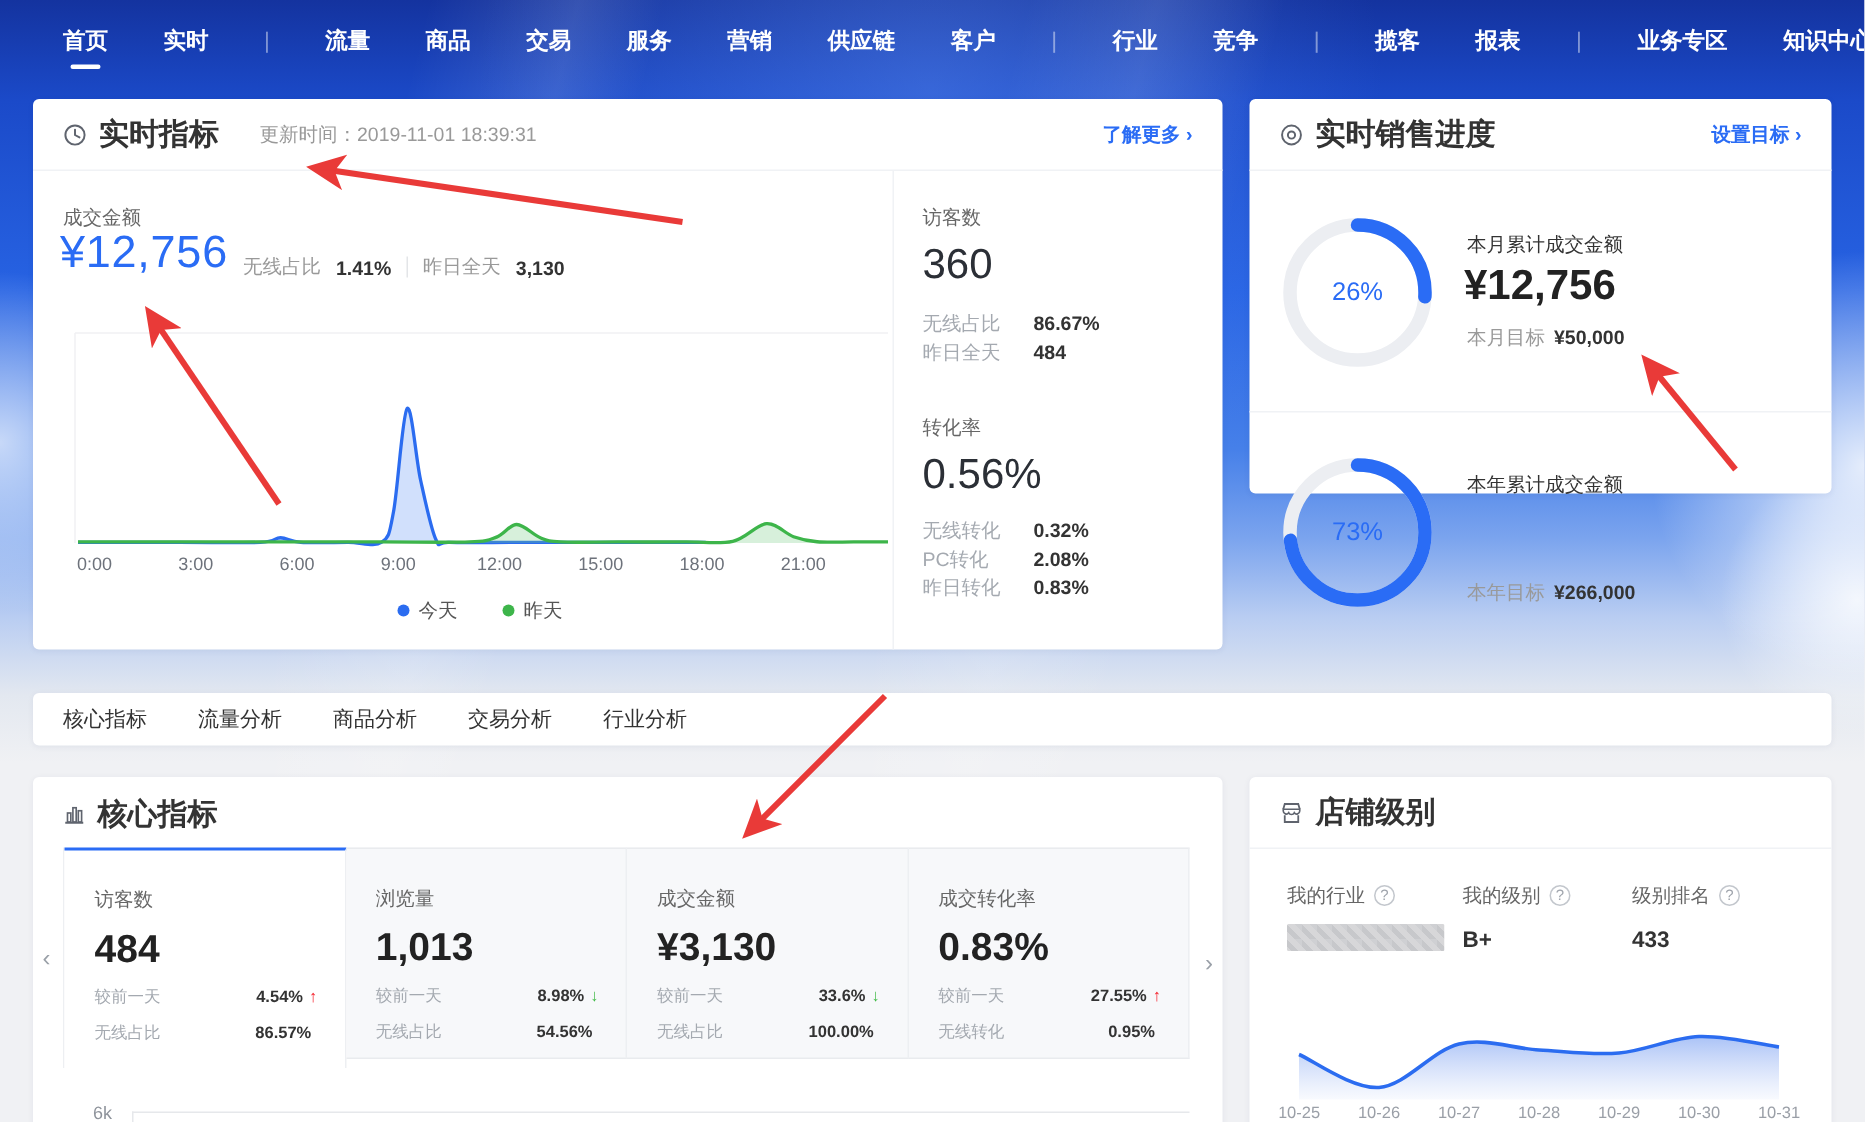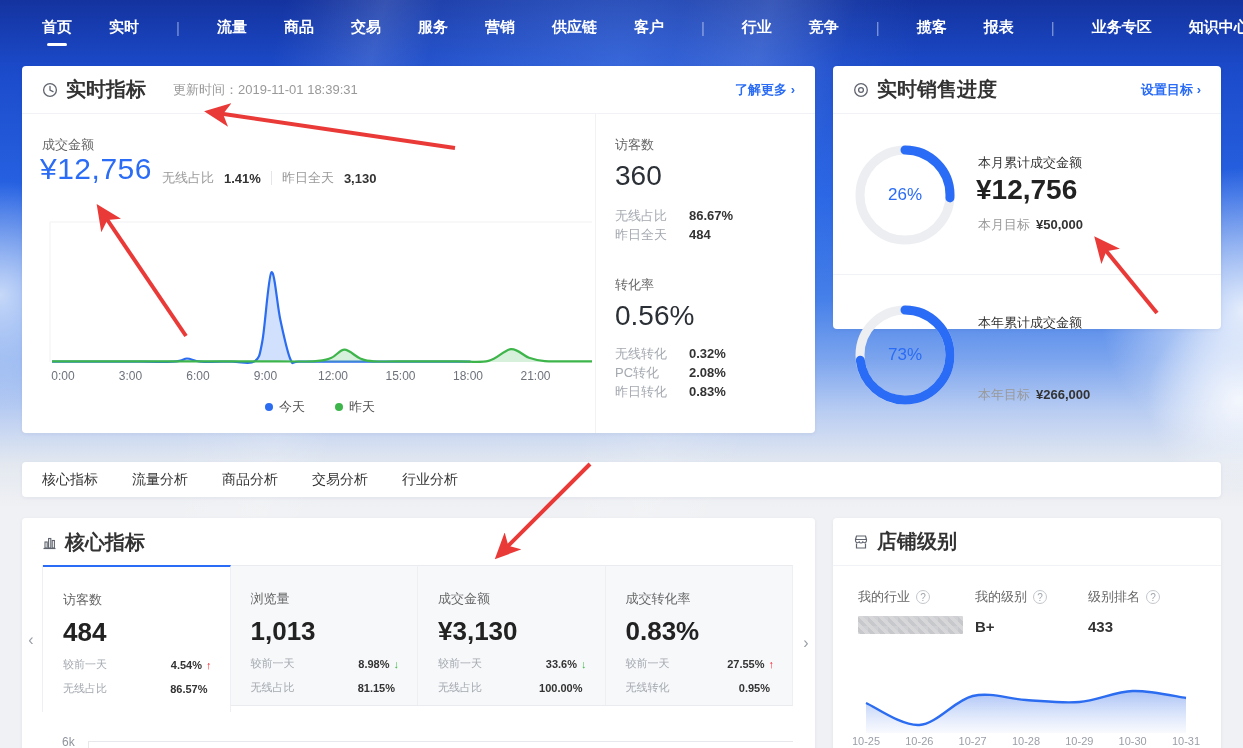--- a/index.html
+++ b/index.html
@@ -287,21 +287,21 @@
           <div class="c-value">1,013</div>
           <div>
 
           <div class="c-row">
                 <span class="lab">较前一天</span>
                 <span class="val">8.98%</span>
                 <span class="trend down">↓</span>
               </div>
             <div class="c-row">
                 <span class="lab">无线占比</span>
-                <span class="val">81.15%</span>
+                <span class="val">54.56%</span>
                 <span class="trend"></span>
               </div>
           </div>
         </div>
         <div class="metric-card">
           <div class="c-label">成交金额</div>
           <div class="c-value">¥3,130</div>
           <div>
 
           <div class="c-row">

